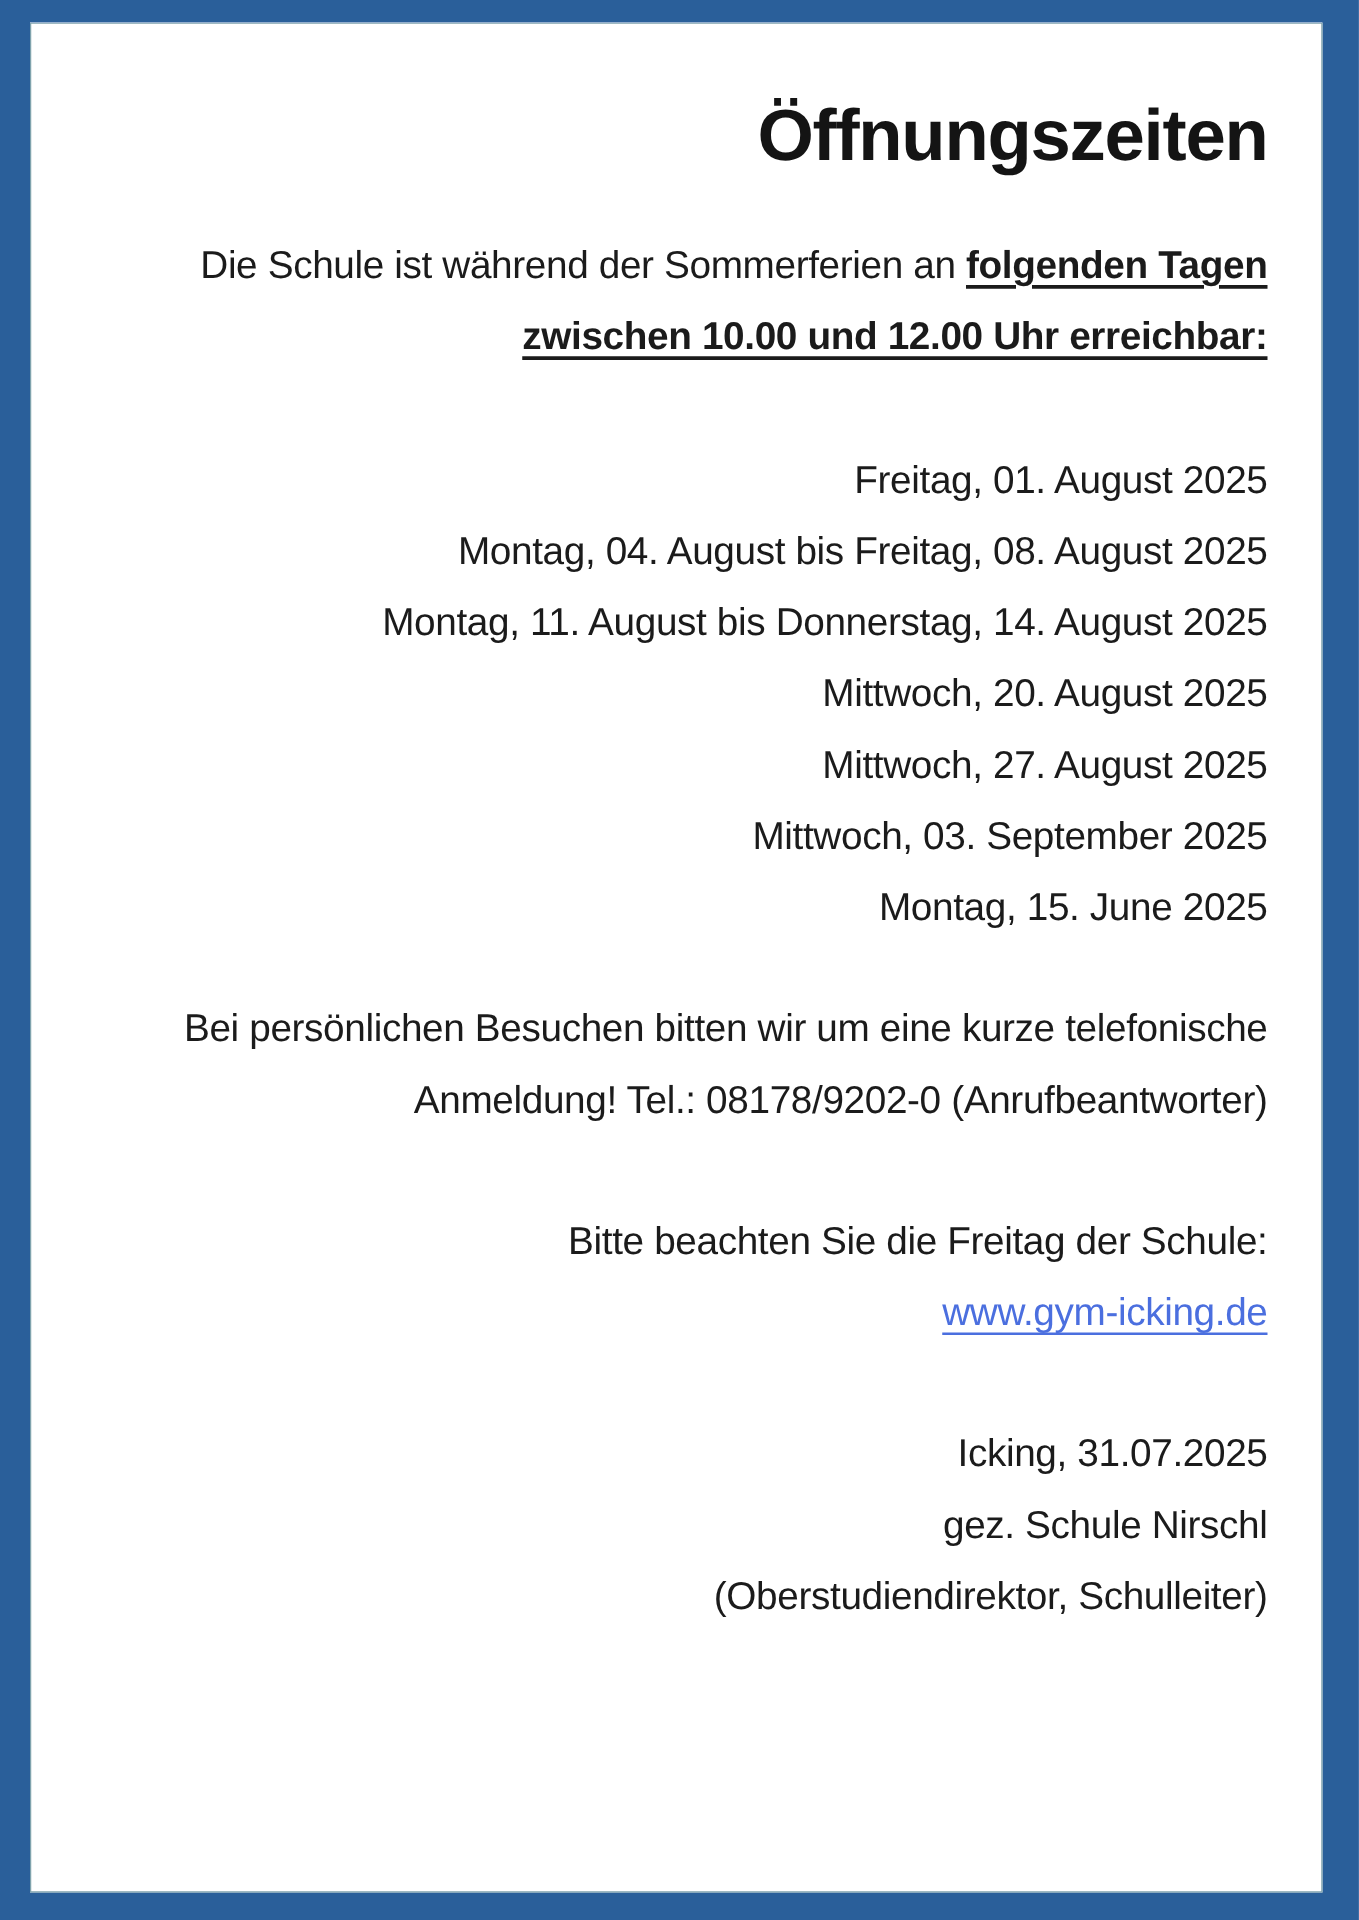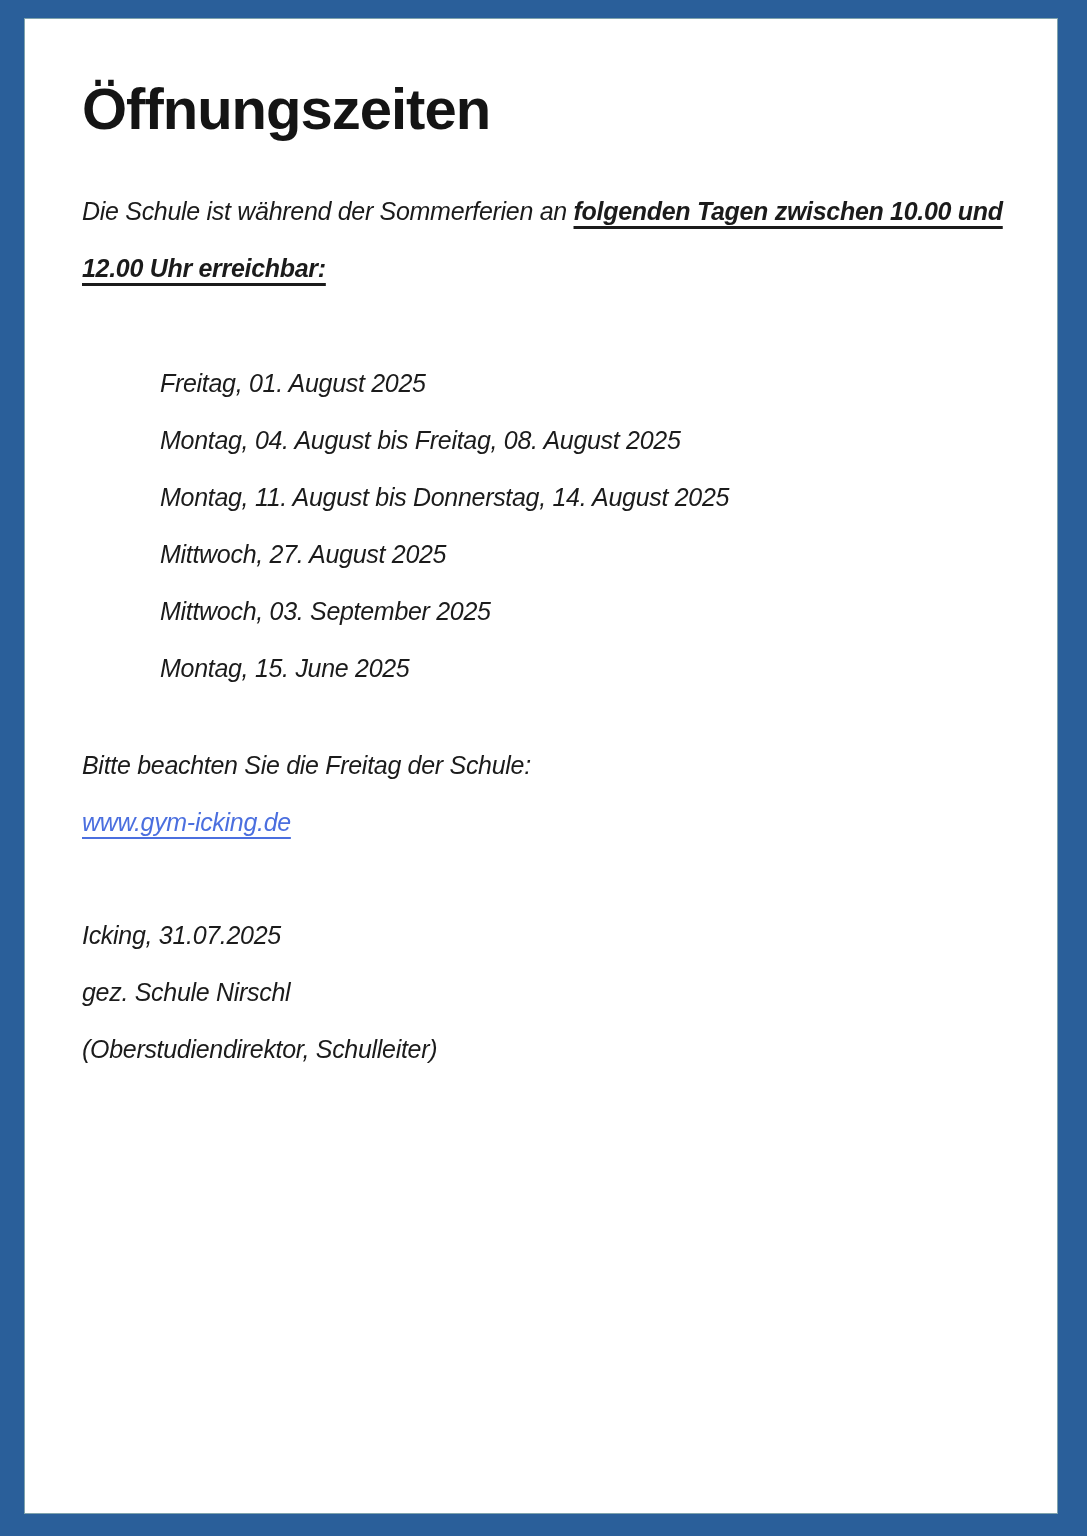--- a/index.html
+++ b/index.html
@@ -25,39 +25,39 @@
     left: 24px;
     right: 29px;
     bottom: 22px;
     background: #ffffff;
     box-shadow: inset 0 0 0 1px #7fa3ad;
     overflow: hidden;
   }
   .content {
     padding: 20px 44px 0 58px;
     color: #1b1b1b;
+    text-align: right;
   }
   .doc-title {
     margin: 22px 0 26px 0;
     font-size: 58px;
     line-height: 97px;
     font-weight: bold;
     letter-spacing: -1px;
     color: #141414;
   }
   .doc-title .title-line {
     display: block;
   }
   p, .date-list {
-    font-size: 25px;
+    font-size: 31px;
     line-height: 57px;
     letter-spacing: -0.3px;
     margin: 0;
     max-width: 940px;
-    font-style: italic;
   }
   .intro {
     margin-bottom: 58px;
   }
   .emph {
     font-weight: bold;
     text-decoration: underline;
     text-decoration-thickness: 2.5px;
     text-underline-offset: 6px;
   }
@@ -96,25 +96,27 @@
       <h1 class="doc-title">
         <span class="title-line">Öffnungszeiten</span>
       </h1>
 
       <p class="intro"><span>Die Schule ist während der Sommerferien an </span><span class="emph">folgenden Tagen zwischen 10.00 und 12.00 Uhr erreichbar:</span></p>
 
       <ul class="date-list">
         <li>Freitag, 01. August 2025</li>
         <li>Montag, 04. August bis Freitag, 08. August 2025</li>
         <li>Montag, 11. August bis Donnerstag, 14. August 2025</li>
+        <li>Mittwoch, 20. August 2025</li>
         <li>Mittwoch, 27. August 2025</li>
         <li>Mittwoch, 03. September 2025</li>
         <li>Montag, 15. June 2025</li>
       </ul>
 
+      <p class="visit-note">Bei persönlichen Besuchen bitten wir um eine kurze telefonische Anmeldung! Tel.: 08178/9202-0 (Anrufbeantworter)</p>
 
       <p class="contact-block">
         <span class="contact-line">Bitte beachten Sie die Freitag der Schule:</span>
         <span class="contact-line"><a class="link">www.gym-icking.de</a></span>
       </p>
 
       <p class="signature-block">
         <span class="sig-line">Icking, 31.07.2025</span>
         <span class="sig-line">gez. Schule Nirschl</span>
         <span class="sig-line">(Oberstudiendirektor, Schulleiter)</span>

